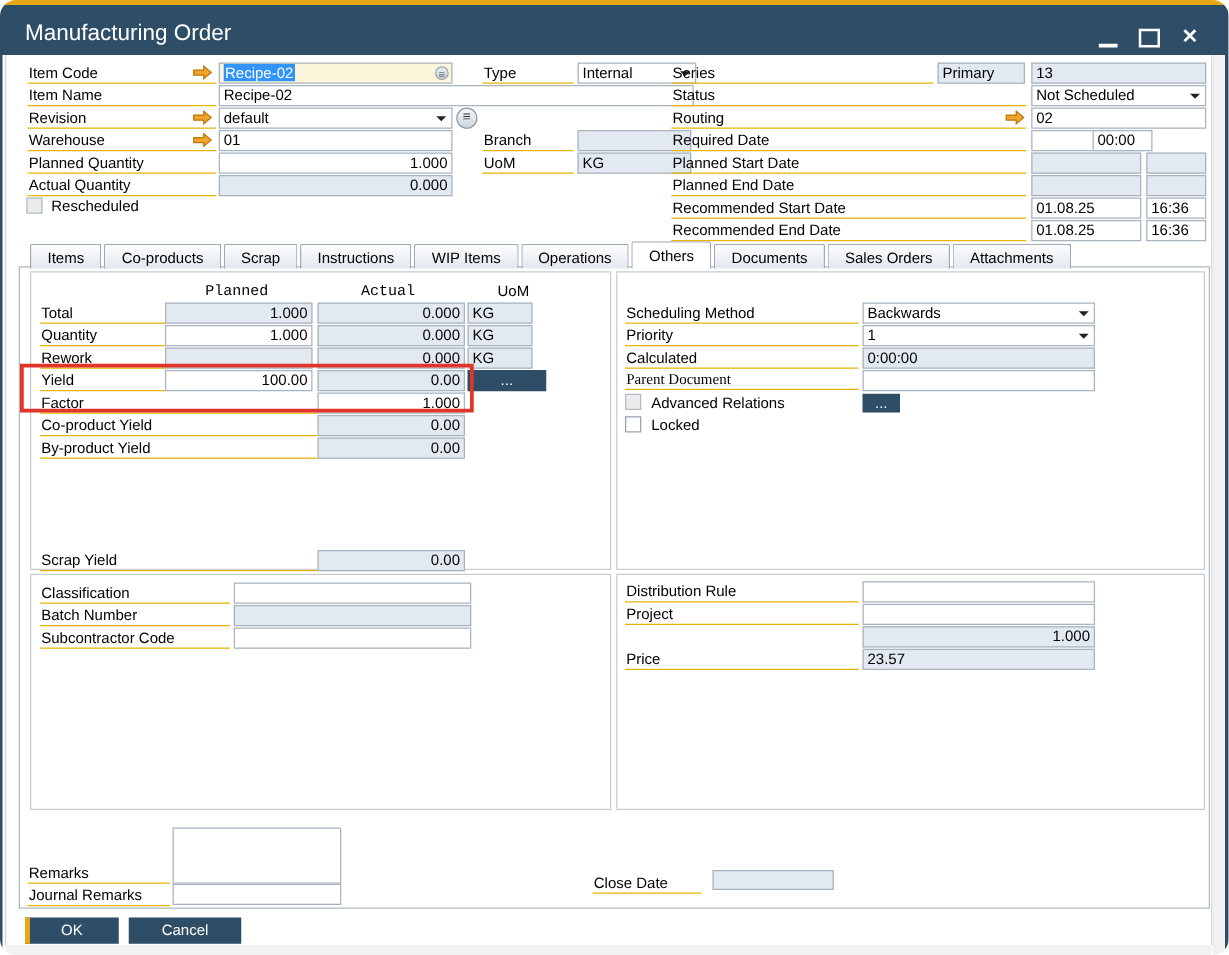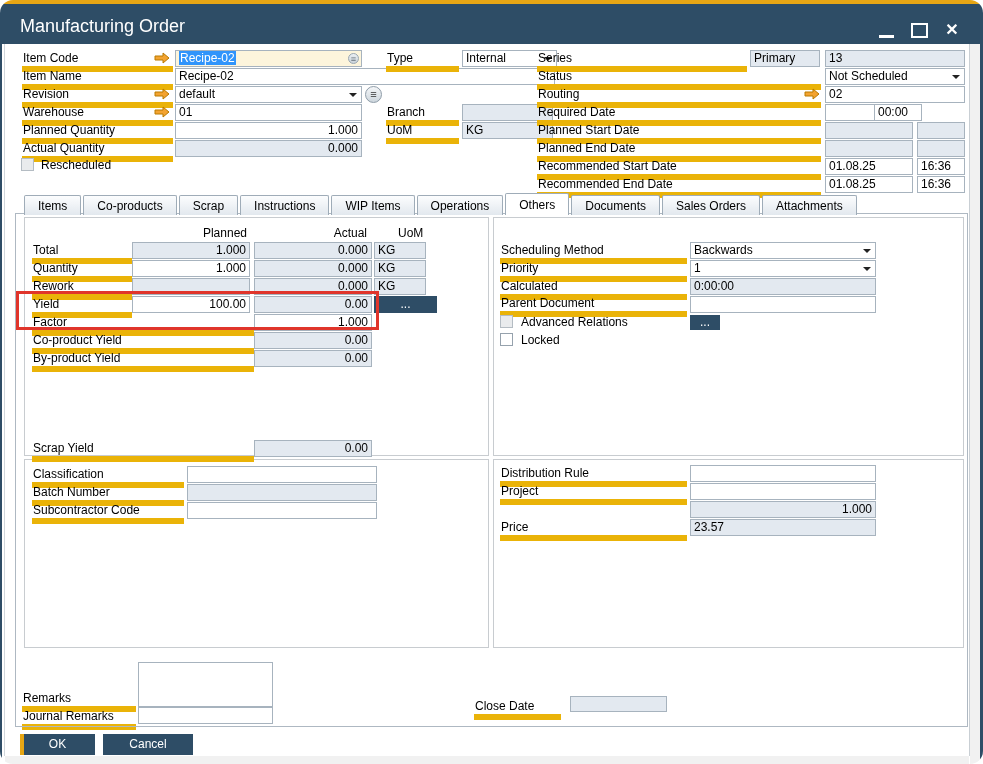--- a/index.html
+++ b/index.html
@@ -8,24 +8,24 @@
   
   .goldbar{position:absolute;left:0;top:0;width:983px;height:4px;background:#E7A614;}
   .titlebar{position:absolute;left:0;top:4px;width:983px;height:40px;background:#2E4D66;}
   .title{position:absolute;left:20px;top:12px;font-size:18px;color:#fff;white-space:nowrap;}
   .winbtn{position:absolute;top:16px;width:22px;height:20px;cursor:default;}
   .minbar{position:absolute;left:3px;top:15px;width:15px;height:3px;background:#fff;}
   .maxsq{position:absolute;left:2px;top:3px;width:13px;height:11px;border:2px solid #fff;}
   .closeX{color:#fff;font-size:16px;font-weight:bold;line-height:20px;text-align:center;}
   .edge{position:absolute;}
   
-  .lbl{position:absolute;height:16px;line-height:16px;font-size:12px;border-bottom:6px solid #eab308;white-space:nowrap;padding-left:1px;}
+  .lbl{position:absolute;height:16px;line-height:16px;font-size:12px;border-bottom:1px solid #eab308;white-space:nowrap;padding-left:1px;}
   .plain{position:absolute;height:16px;line-height:16px;font-size:12px;white-space:nowrap;}
   .hdr{position:absolute;height:15px;line-height:15px;font-size:12px;white-space:nowrap;}
-  .hdr.num{text-align:right;}
+  .hdr.num{text-align:center;font-family:Liberation Mono, monospace;}
   .fld{position:absolute;height:17px;line-height:15px;font-size:12px;border:1px solid #A7B3BE;background:#fff;
        padding:0 3px;box-sizing:border-box;white-space:nowrap;overflow:hidden;}
   .fld.gray{background:#E3E9F0;}
   .fld.num{text-align:right;}
   .fld.cream{background:#FDF5DC;}
   .sel{background:#3094FB;color:#fff;padding:0 1px;}
   .dd{position:absolute;right:4px;top:6px;width:0;height:0;border-left:4px solid transparent;border-right:4px solid transparent;border-top:4px solid #222;}
   .cfl{position:absolute;right:2px;top:2px;width:11px;height:11px;border-radius:50%;
        background:linear-gradient(#ECF0F3,#C9D2D9);border:1px solid #9AA7B2;color:#68727B;
        font-size:9px;line-height:10px;text-align:center;box-sizing:border-box;}
@@ -186,21 +186,21 @@
   <div class="fld gray num" style="left:254px;top:440px;width:118px;">0.00</div>
 
   <div class="redbox"></div>
 
   <div class="lbl" style="left:500px;top:242px;width:186px;">Scheduling Method</div>
   <div class="fld" style="left:690px;top:242px;width:186px;padding-right:14px;"><span>Backwards</span><span class="dd"></span></div>
   <div class="lbl" style="left:500px;top:260px;width:186px;">Priority</div>
   <div class="fld" style="left:690px;top:260px;width:186px;padding-right:14px;"><span>1</span><span class="dd"></span></div>
   <div class="lbl" style="left:500px;top:278px;width:186px;">Calculated</div>
   <div class="fld gray" style="left:690px;top:278px;width:186px;">0:00:00</div>
-  <div class="lbl" style="left:500px;top:295px;width:186px;">Parent Document</div>
+  <div class="lbl" style="left:500px;top:295px;width:186px;font-family:Liberation Serif, serif;">Parent Document</div>
   <div class="fld" style="left:690px;top:296px;width:186px;"></div>
   <span class="cb dis" style="left:500px;top:315px;"></span>
   <div class="plain" style="left:521px;top:314px;">Advanced Relations</div>
   <div class="btn" style="left:690px;top:315px;width:30px;height:15px;line-height:15px;">...</div>
   <span class="cb" style="left:500px;top:333px;"></span>
   <div class="plain" style="left:521px;top:332px;">Locked</div>
 
   <div class="lbl" style="left:32px;top:466px;width:151px;">Classification</div>
   <div class="fld" style="left:187px;top:466px;width:190px;"></div>
   <div class="lbl" style="left:32px;top:484px;width:151px;">Batch Number</div>

